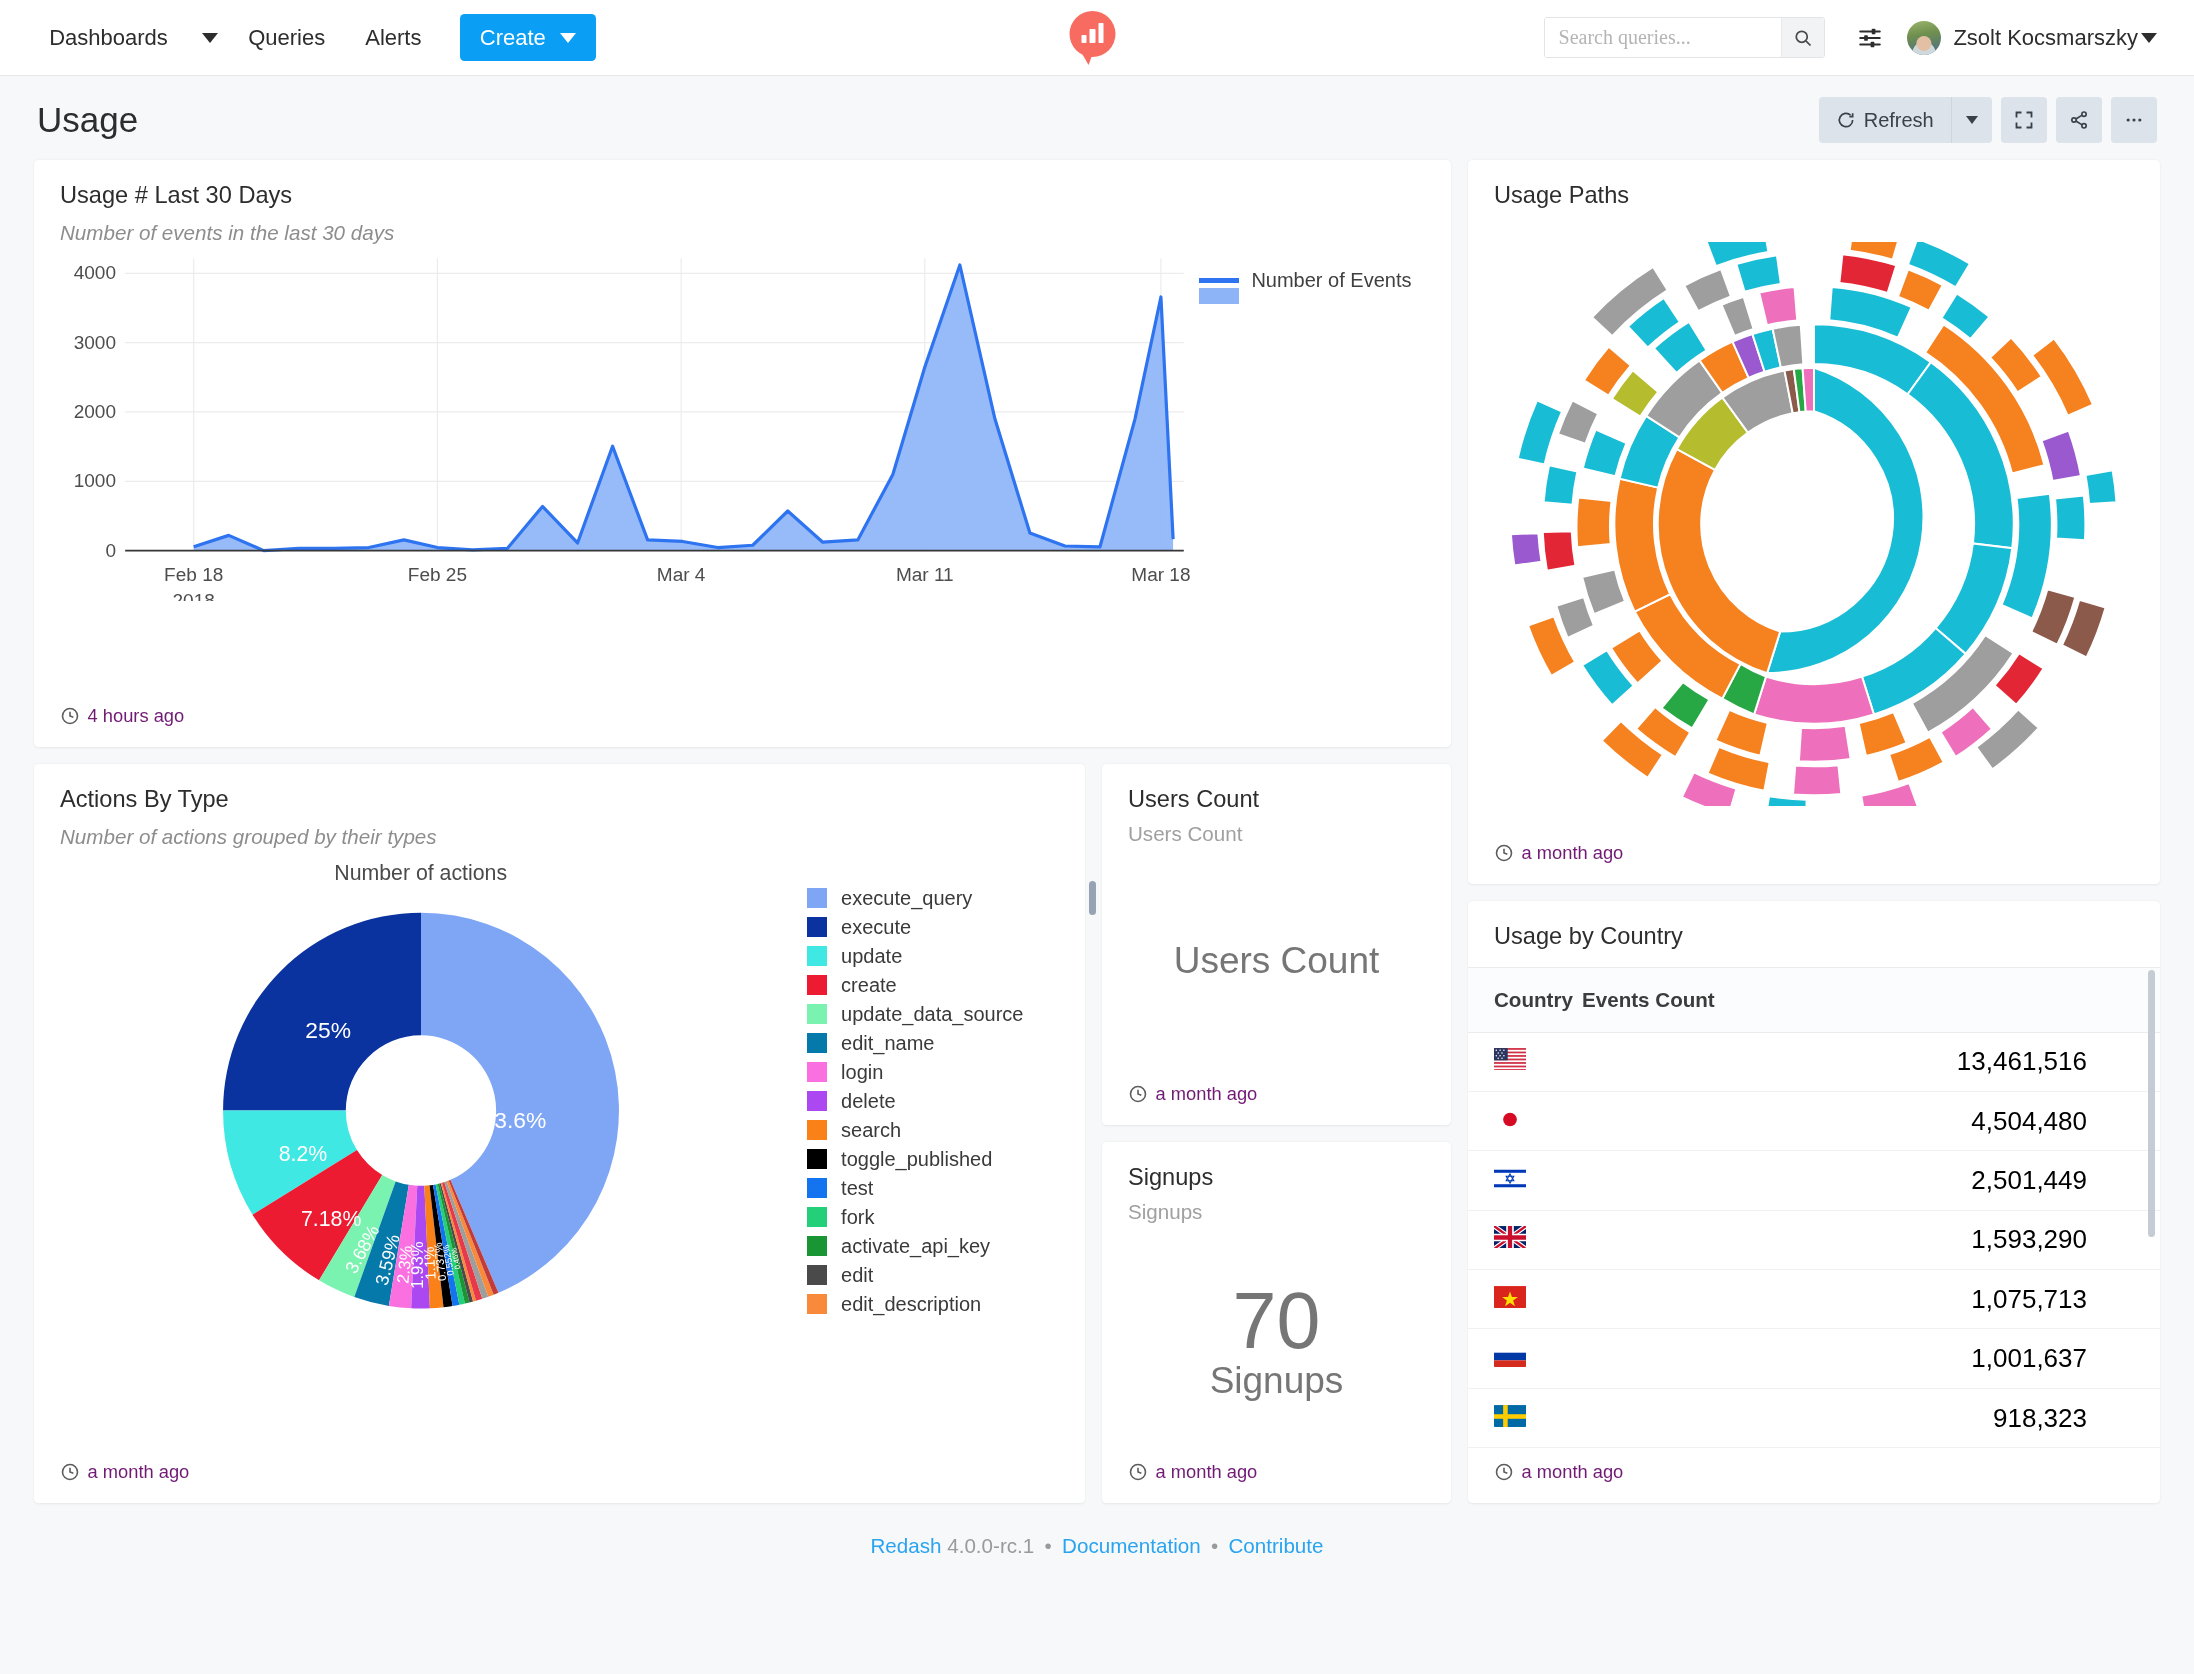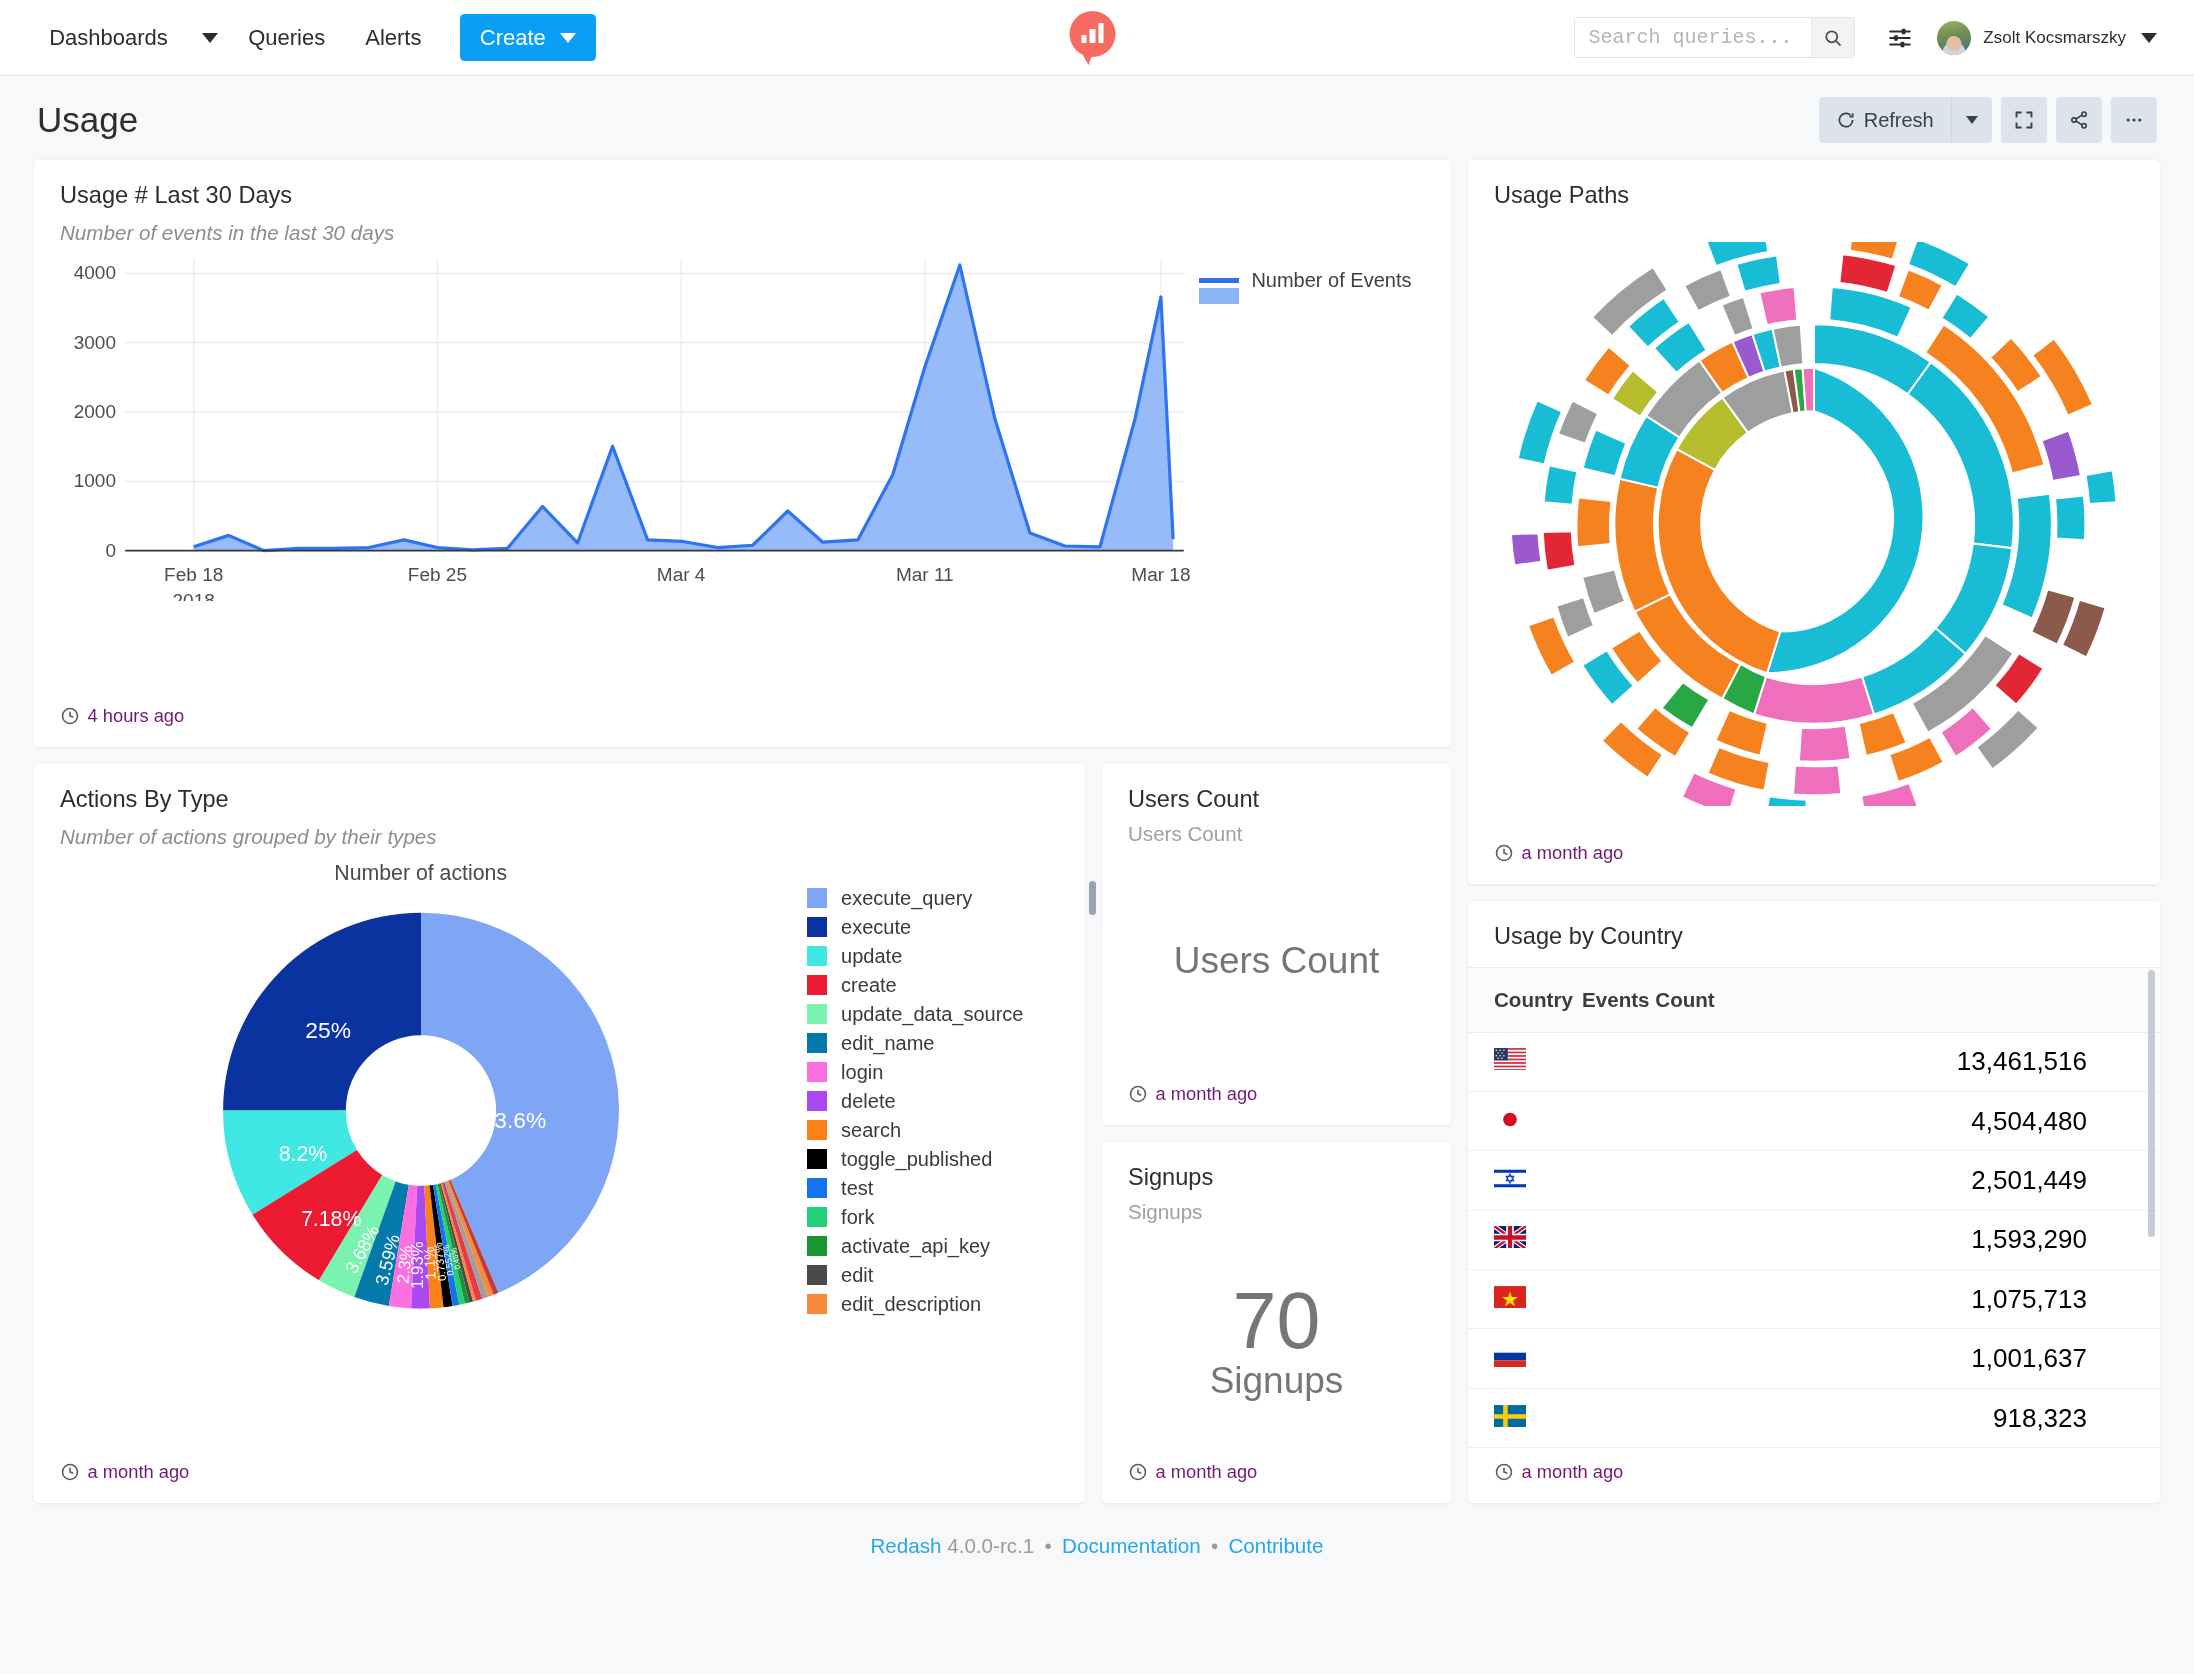--- a/index.html
+++ b/index.html
@@ -71,21 +71,21 @@
   }
   .search-box {
     display: flex; align-items: center;
     border: 0.8px solid #e2e4e6; border-radius: 3px; overflow: hidden;
     background: #fff; height: 41px;
   }
   .search-input {
     border: none; outline: none; font-size: 20px;
     padding: 0 13.7px; width: 236px; height: 40px;
     color: #333; background: #fff;
-    font-family: Liberation Mono, monospace;
+    font-family: Liberation Serif, serif;
   }
   .search-input::placeholder { color: #b4b4b4; }
   .search-btn {
     width: 43px; height: 40px; background: #f1f3f5;
     border: none; border-left: 0.8px solid #e8eaec;
     display: flex; align-items: center; justify-content: center;
     cursor: pointer;
   }
   .icon-sliders { margin: 0 24.4px 0 32px; cursor: pointer; display:flex; }
   .avatar {
@@ -98,21 +98,21 @@
     transform:translateX(-50%);
     width:15.2px;height:15.2px;border-radius:50%;
     background:#e3c0a3;
   }
   .avatar:before{
     content:""; position:absolute; left:50%; bottom:0;
     transform:translateX(-50%);
     width:23px;height:12.2px;border-radius:10.7px 10.7px 0 0;
     background:#cfd8dd;
   }
-  .username { font-size: 17px; color: #2d2d2d; margin-right: 12px; white-space: nowrap;}
+  .username { font-size: 22px; color: #2d2d2d; margin-right: 0; white-space: nowrap;}
   .user-menu { display: flex; align-items: center; cursor: pointer; }
 
   
   .page-header {
     display: flex; align-items: center;
     padding: 21.3px 37px 17px 37px;
   }
   .page-title { font-size: 35px; font-weight: 400; color: #2d2d2d; }
   .header-actions { margin-left: auto; display: flex; gap: 9.1px; }
   .btn-grp { display: flex; }

